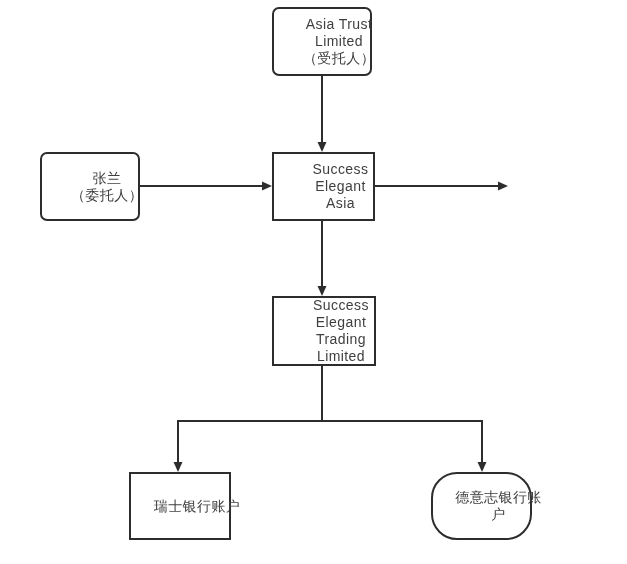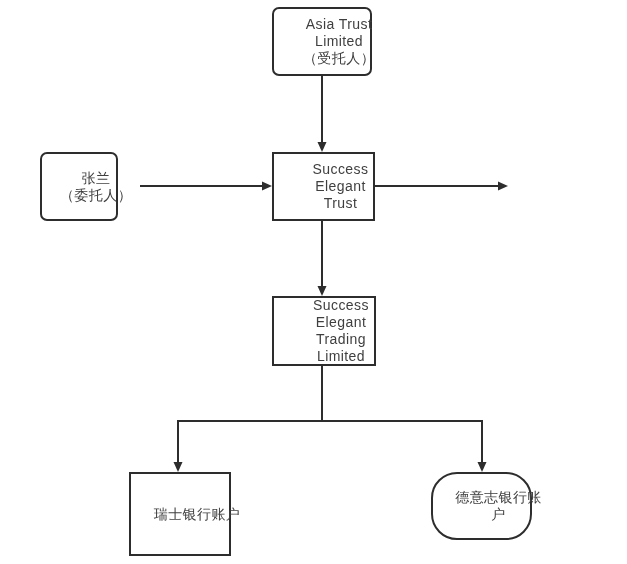--- a/index.html
+++ b/index.html
@@ -38,40 +38,40 @@
       <polyline points="322,366 322,421 482,421 482,464" fill="none" stroke="#2d2d2d" stroke-width="2"></polyline>
       <polygon points="482,472 477.5,462 486.5,462" fill="#2d2d2d"></polygon>
     </svg>
 
   <div class="node rounded" style="left:272px;top:7px;width:100px;height:69px;">
     <span>Asia Trust</span>
     <span>Limited</span>
     <span>（受托人）</span>
   </div>
 
-  <div class="node rounded" style="left:40px;top:152px;width:78px;height:69px;justify-content:center;">
+  <div class="node rounded" style="left:40px;top:152px;width:100px;height:69px;justify-content:center;">
     <span>张兰</span>
     <span>（委托人）</span>
   </div>
 
   <div class="node" style="left:272px;top:152px;width:103px;height:69px;">
     <span>Success</span>
     <span>Elegant</span>
-    <span>Trust</span>
+    <span>Asia</span>
   </div>
 
 
   <div class="node" style="left:272px;top:296px;width:104px;height:70px;">
     <span>Success</span>
     <span>Elegant</span>
     <span>Trading</span>
     <span>Limited</span>
   </div>
 
-  <div class="node" style="left:129px;top:472px;width:102px;height:84px;">
+  <div class="node" style="left:129px;top:472px;width:102px;height:68px;">
     <span>瑞士银行账户</span>
   </div>
 
   <div class="node" style="left:431px;top:472px;width:101px;height:68px;border-radius:26px;">
     <span>德意志银行账</span>
     <span>户</span>
   </div>
 
 </div>
 

